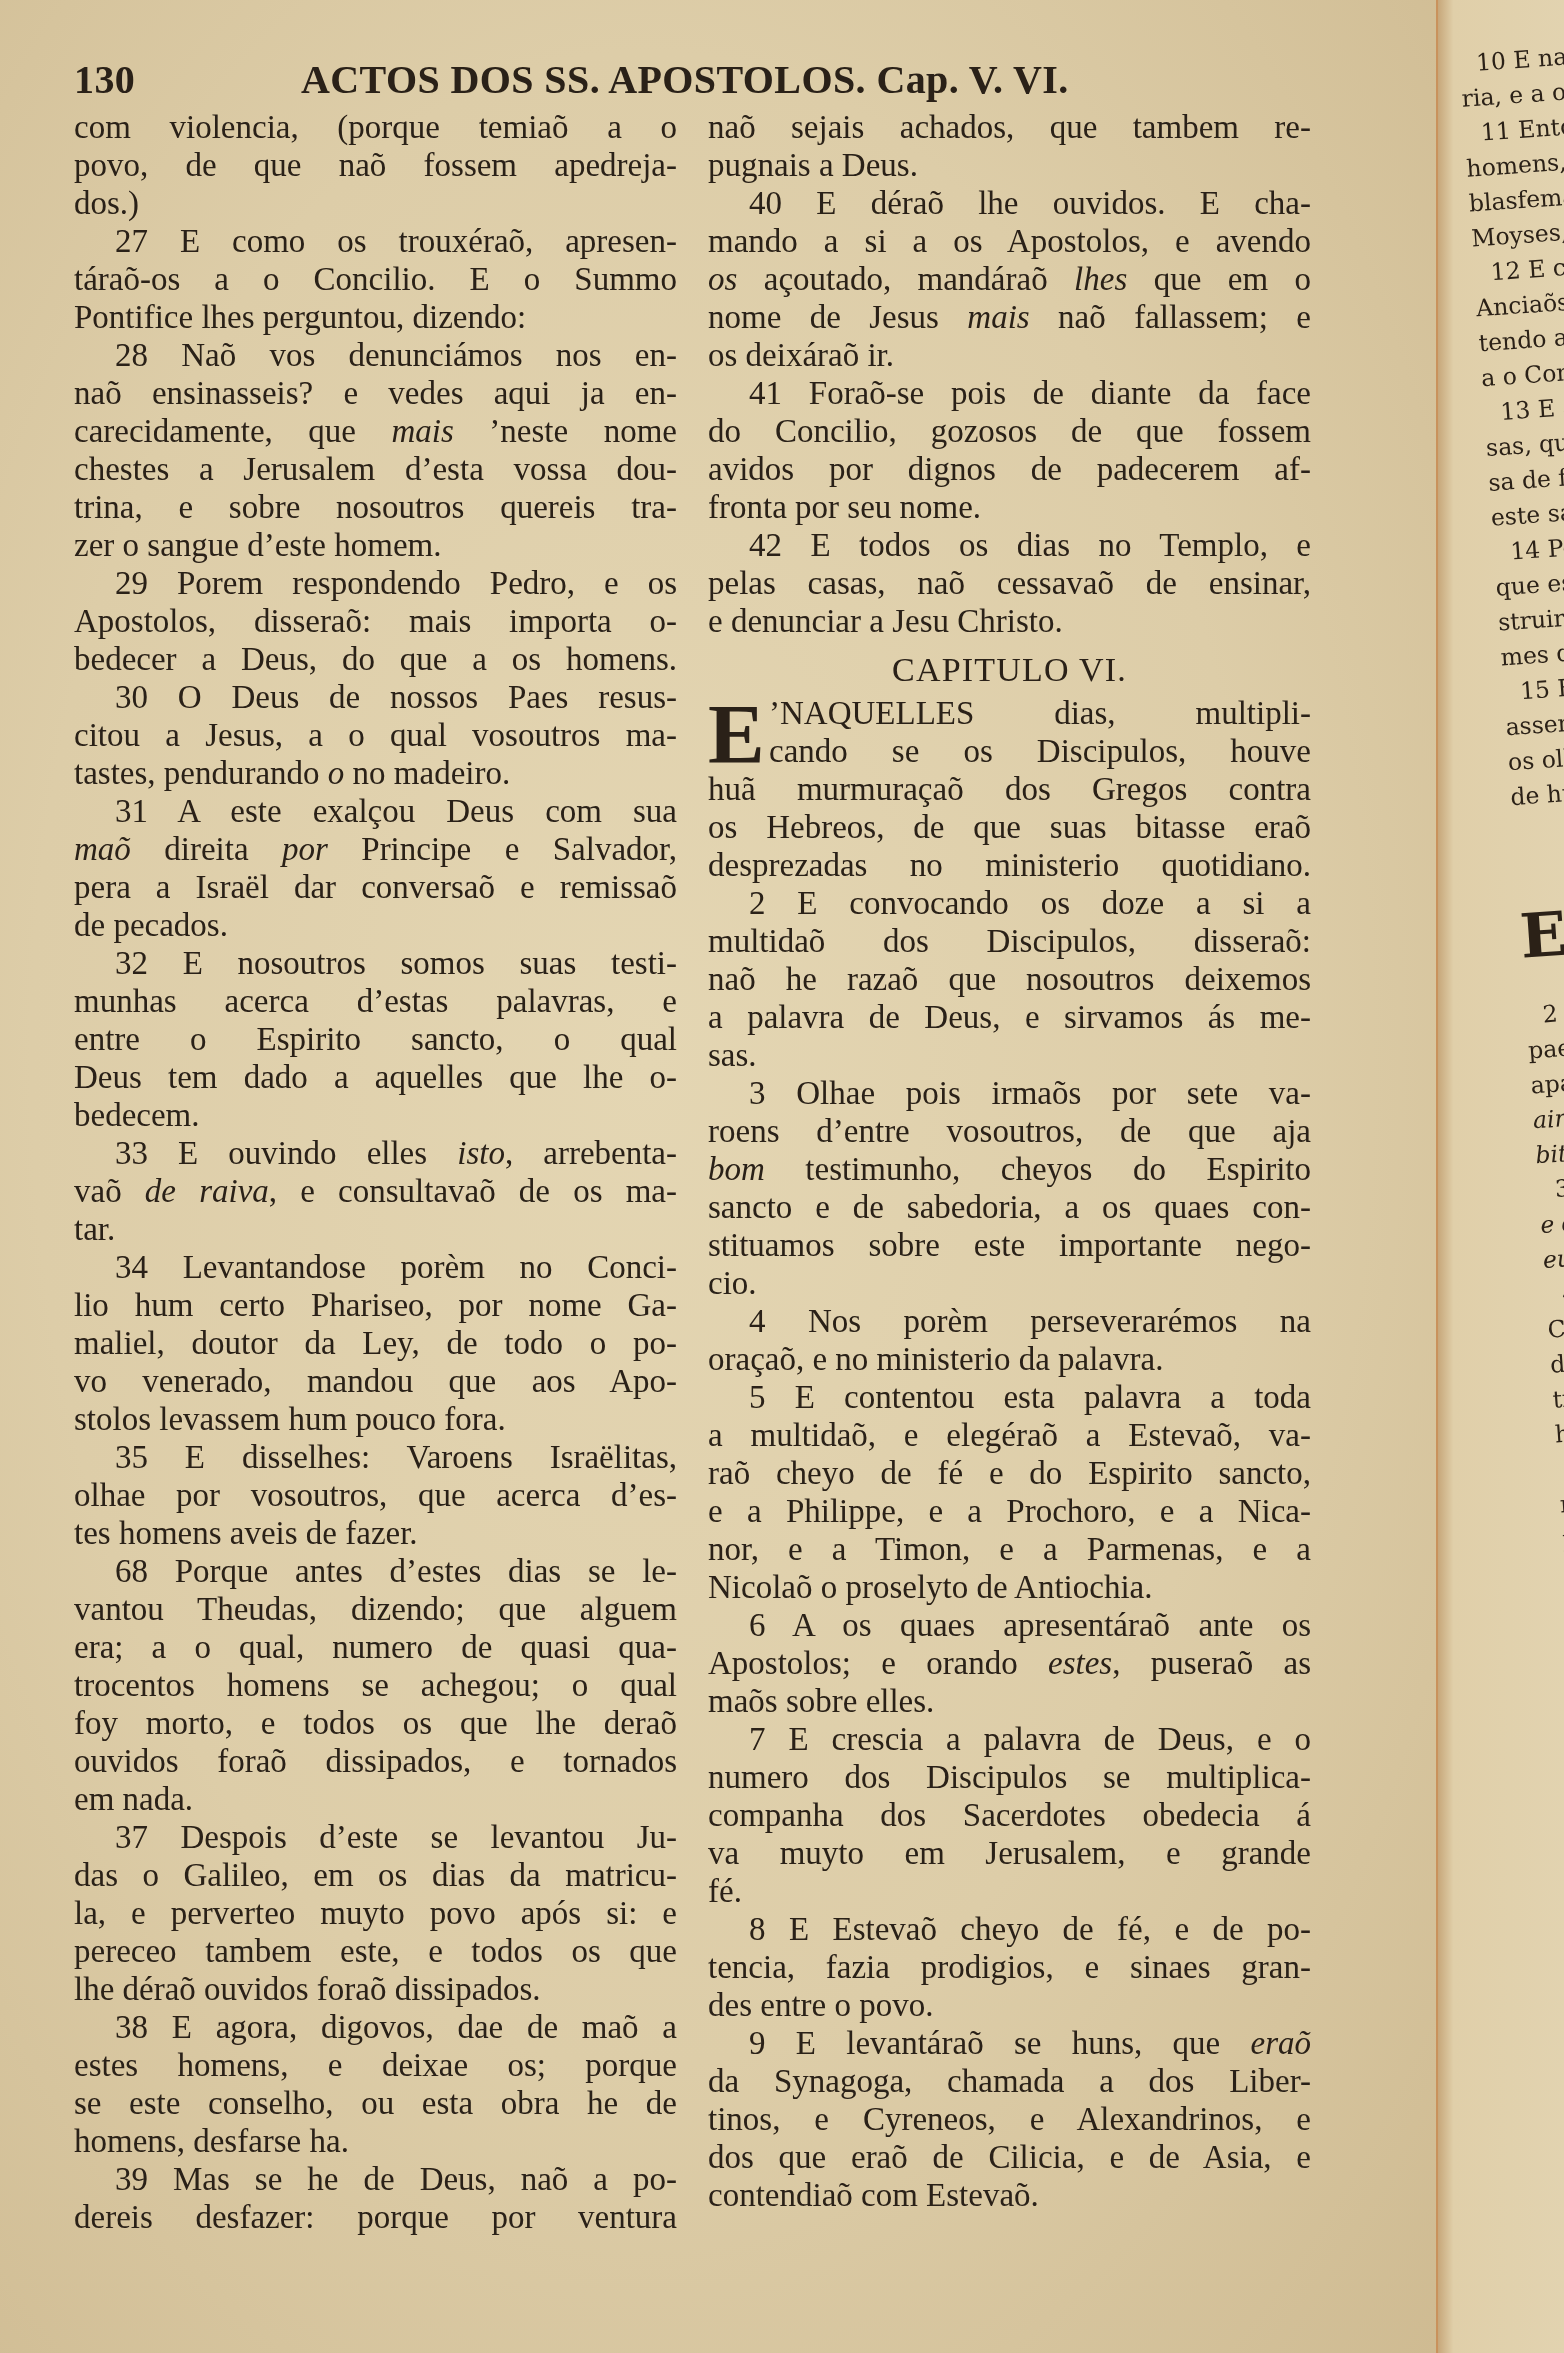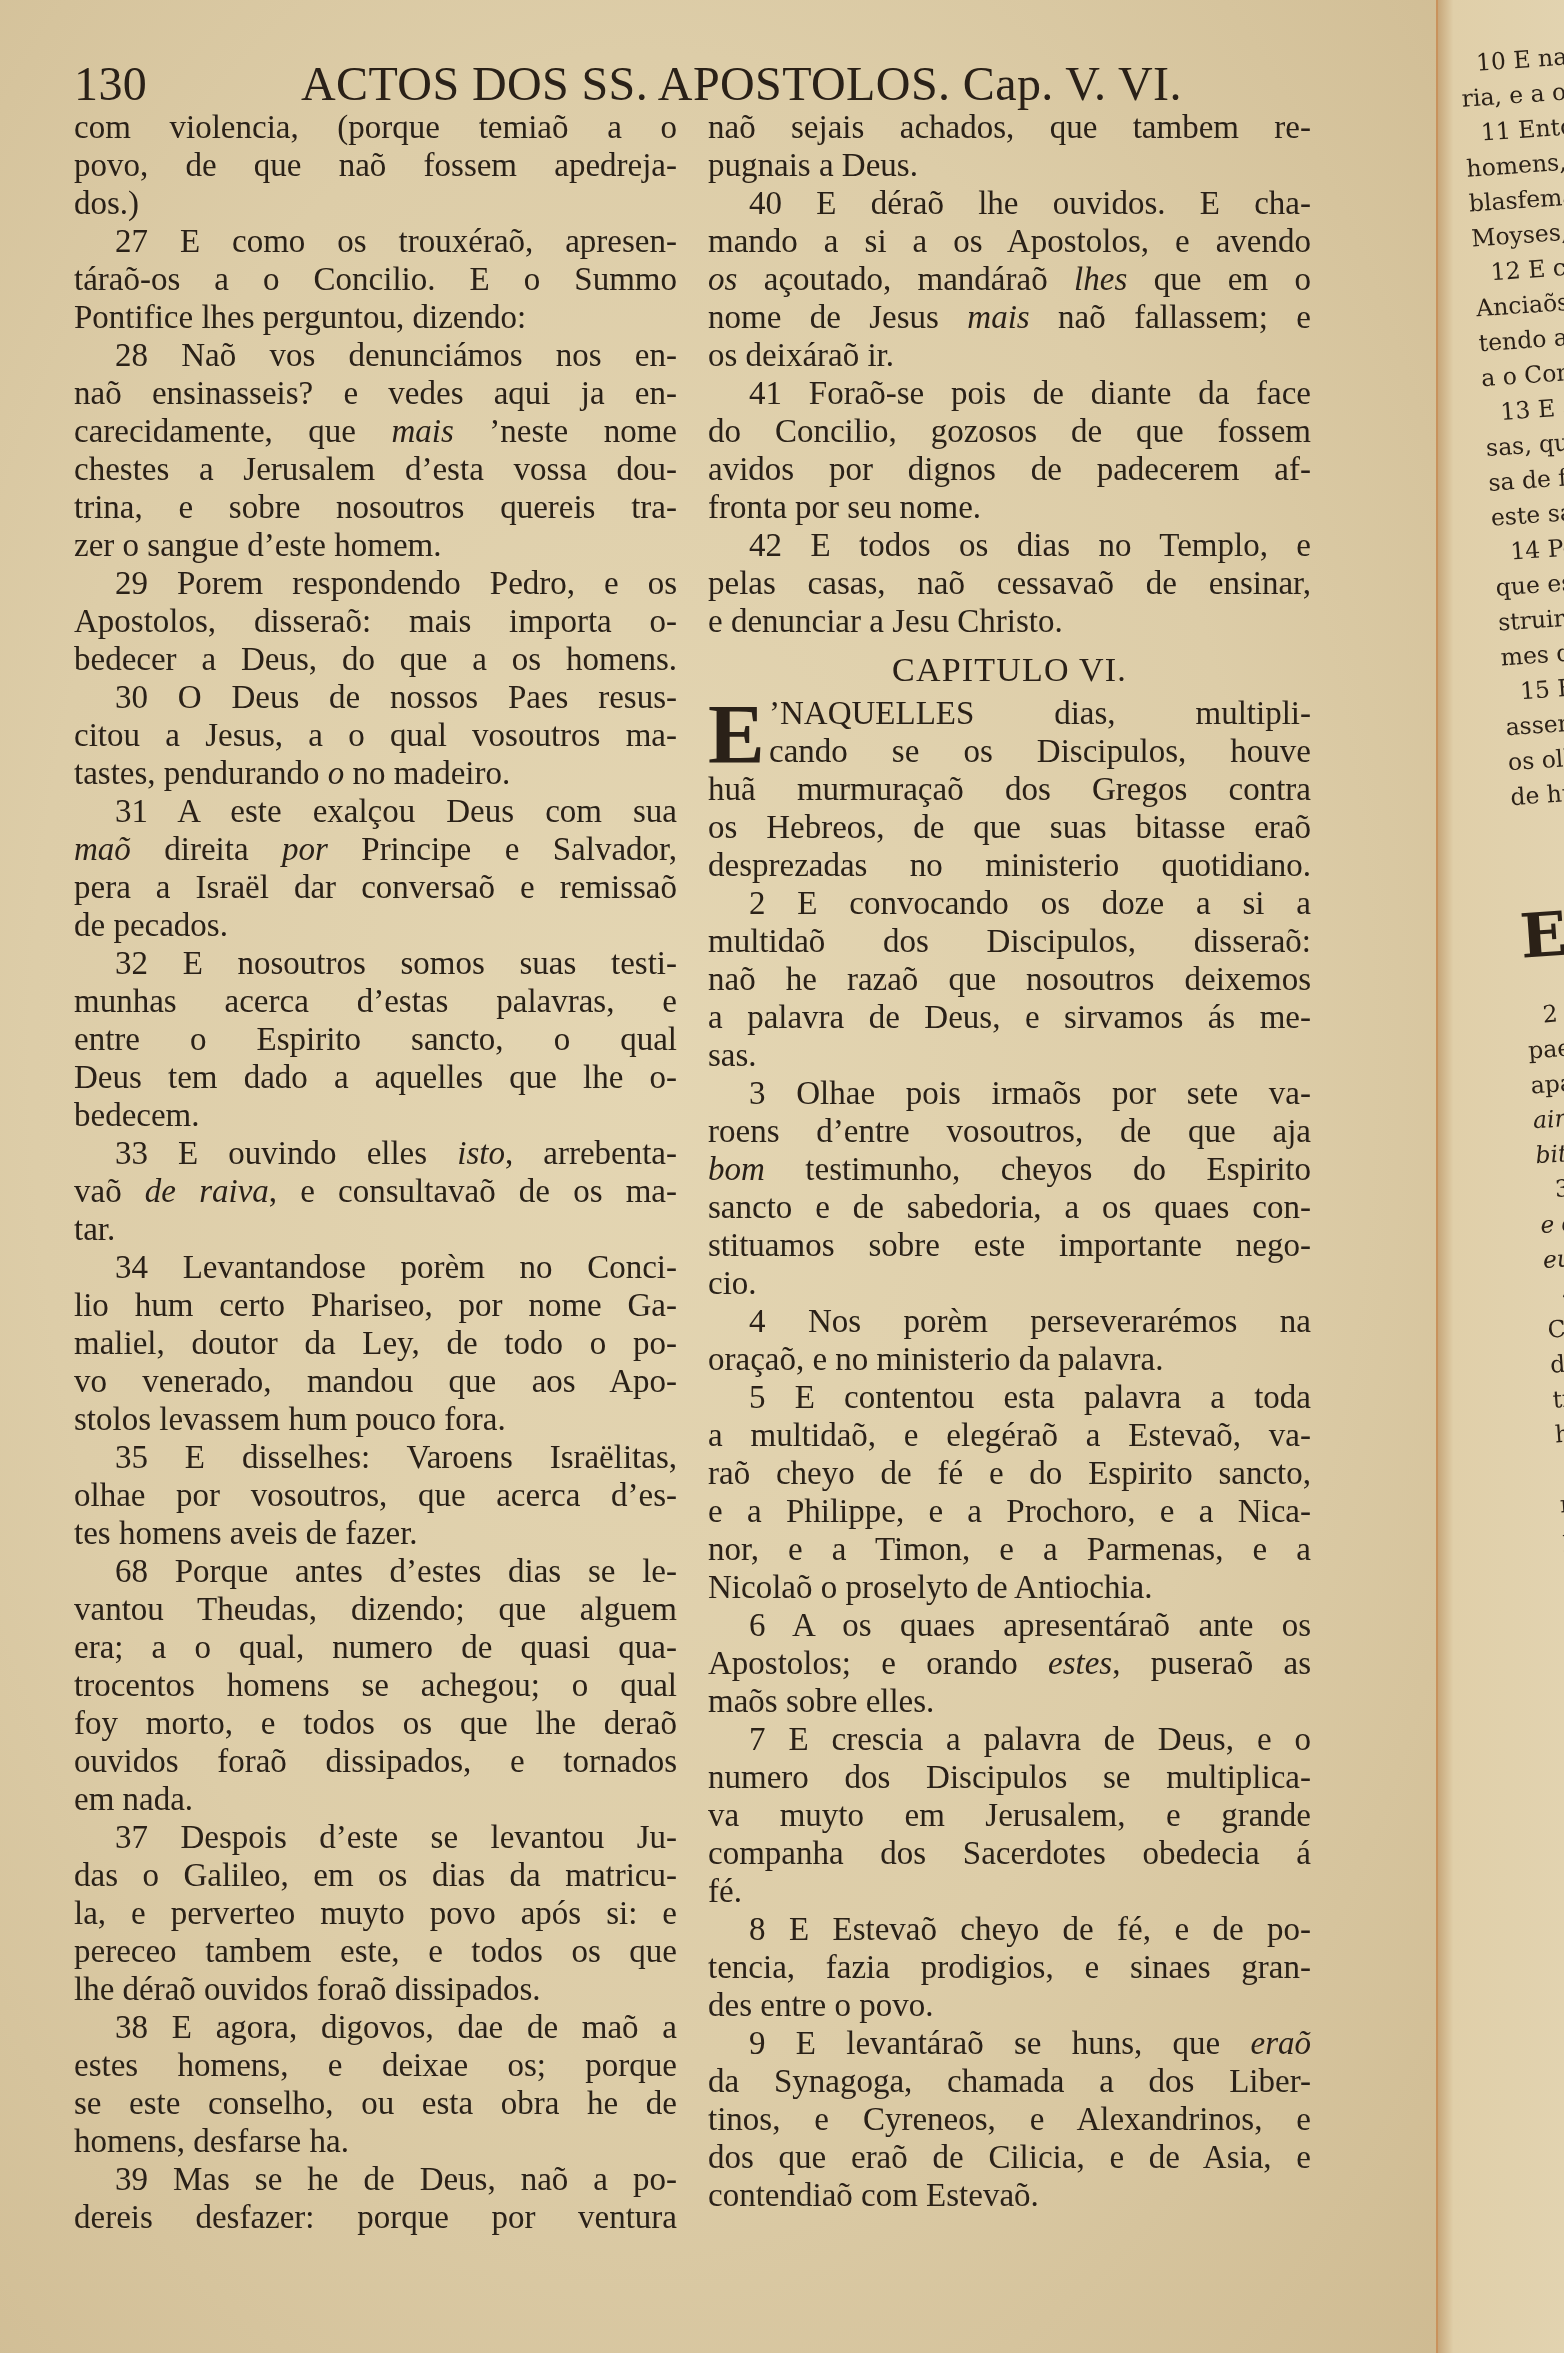--- a/index.html
+++ b/index.html
@@ -16,21 +16,21 @@
     }
     .page-right {
       position: absolute; left: 1436px; top: 0; width: 129px; height: 2354px;
       background: linear-gradient(90deg, #c7a77a 0%, #e0cfa9 12%, #e2d3b0 100%);
       border-left: 2.3px solid #c9925c;
       overflow: hidden;
     }
     .header {
       position: absolute; top: 56px; left: 74px; width: 1244px; height: 47px;
       font-family: "Liberation Serif", serif;
-      font-size: 48px; letter-spacing: 0.4px;
+      font-size: 40px; letter-spacing: 0.4px; font-weight: bold;
     }
     .header .pageno { position: absolute; left: 0; top: 0; }
     .header .running { position: absolute; left: 227px; top: 0; }
     .column {
       position: absolute; top: 108px;
       font-family: "Liberation Serif", serif;
       font-size: 33px; line-height: 38px;
       text-align: justify;
     }
     .col-left { left: 74px; width: 603px; }
@@ -177,22 +177,22 @@
         <span class="line">a multidaõ, e elegéraõ a Estevaõ, va-</span>
         <span class="line">raõ cheyo de fé e do Espirito sancto,</span>
         <span class="line">e a Philippe, e a Prochoro, e a Nica-</span>
         <span class="line">nor, e a Timon, e a Parmenas, e a</span>
         <span class="line last">Nicolaõ o proselyto de Antiochia.</span>
         <span class="line indent">6 A os quaes apresentáraõ ante os</span>
         <span class="line">Apostolos; e orando <span class="it">estes</span>, puseraõ as</span>
         <span class="line last">maõs sobre elles.</span>
         <span class="line indent">7 E crescia a palavra de Deus, e o</span>
         <span class="line">numero dos Discipulos se multiplica-</span>
+        <span class="line">companha dos Sacerdotes obedecia á</span>
         <span class="line">va muyto em Jerusalem, e grande</span>
-        <span class="line">companha dos Sacerdotes obedecia á</span>
         <span class="line last">fé.</span>
         <span class="line indent">8 E Estevaõ cheyo de fé, e de po-</span>
         <span class="line">tencia, fazia prodigios, e sinaes gran-</span>
         <span class="line last">des entre o povo.</span>
         <span class="line indent">9 E levantáraõ se huns, que <span class="it">eraõ</span></span>
         <span class="line">da Synagoga, chamada a dos Liber-</span>
         <span class="line">tinos, e Cyreneos, e Alexandrinos, e</span>
         <span class="line">dos que eraõ de Cilicia, e de Asia, e</span>
         <span class="line last">contendiaõ com Estevaõ.</span>
       </div>

